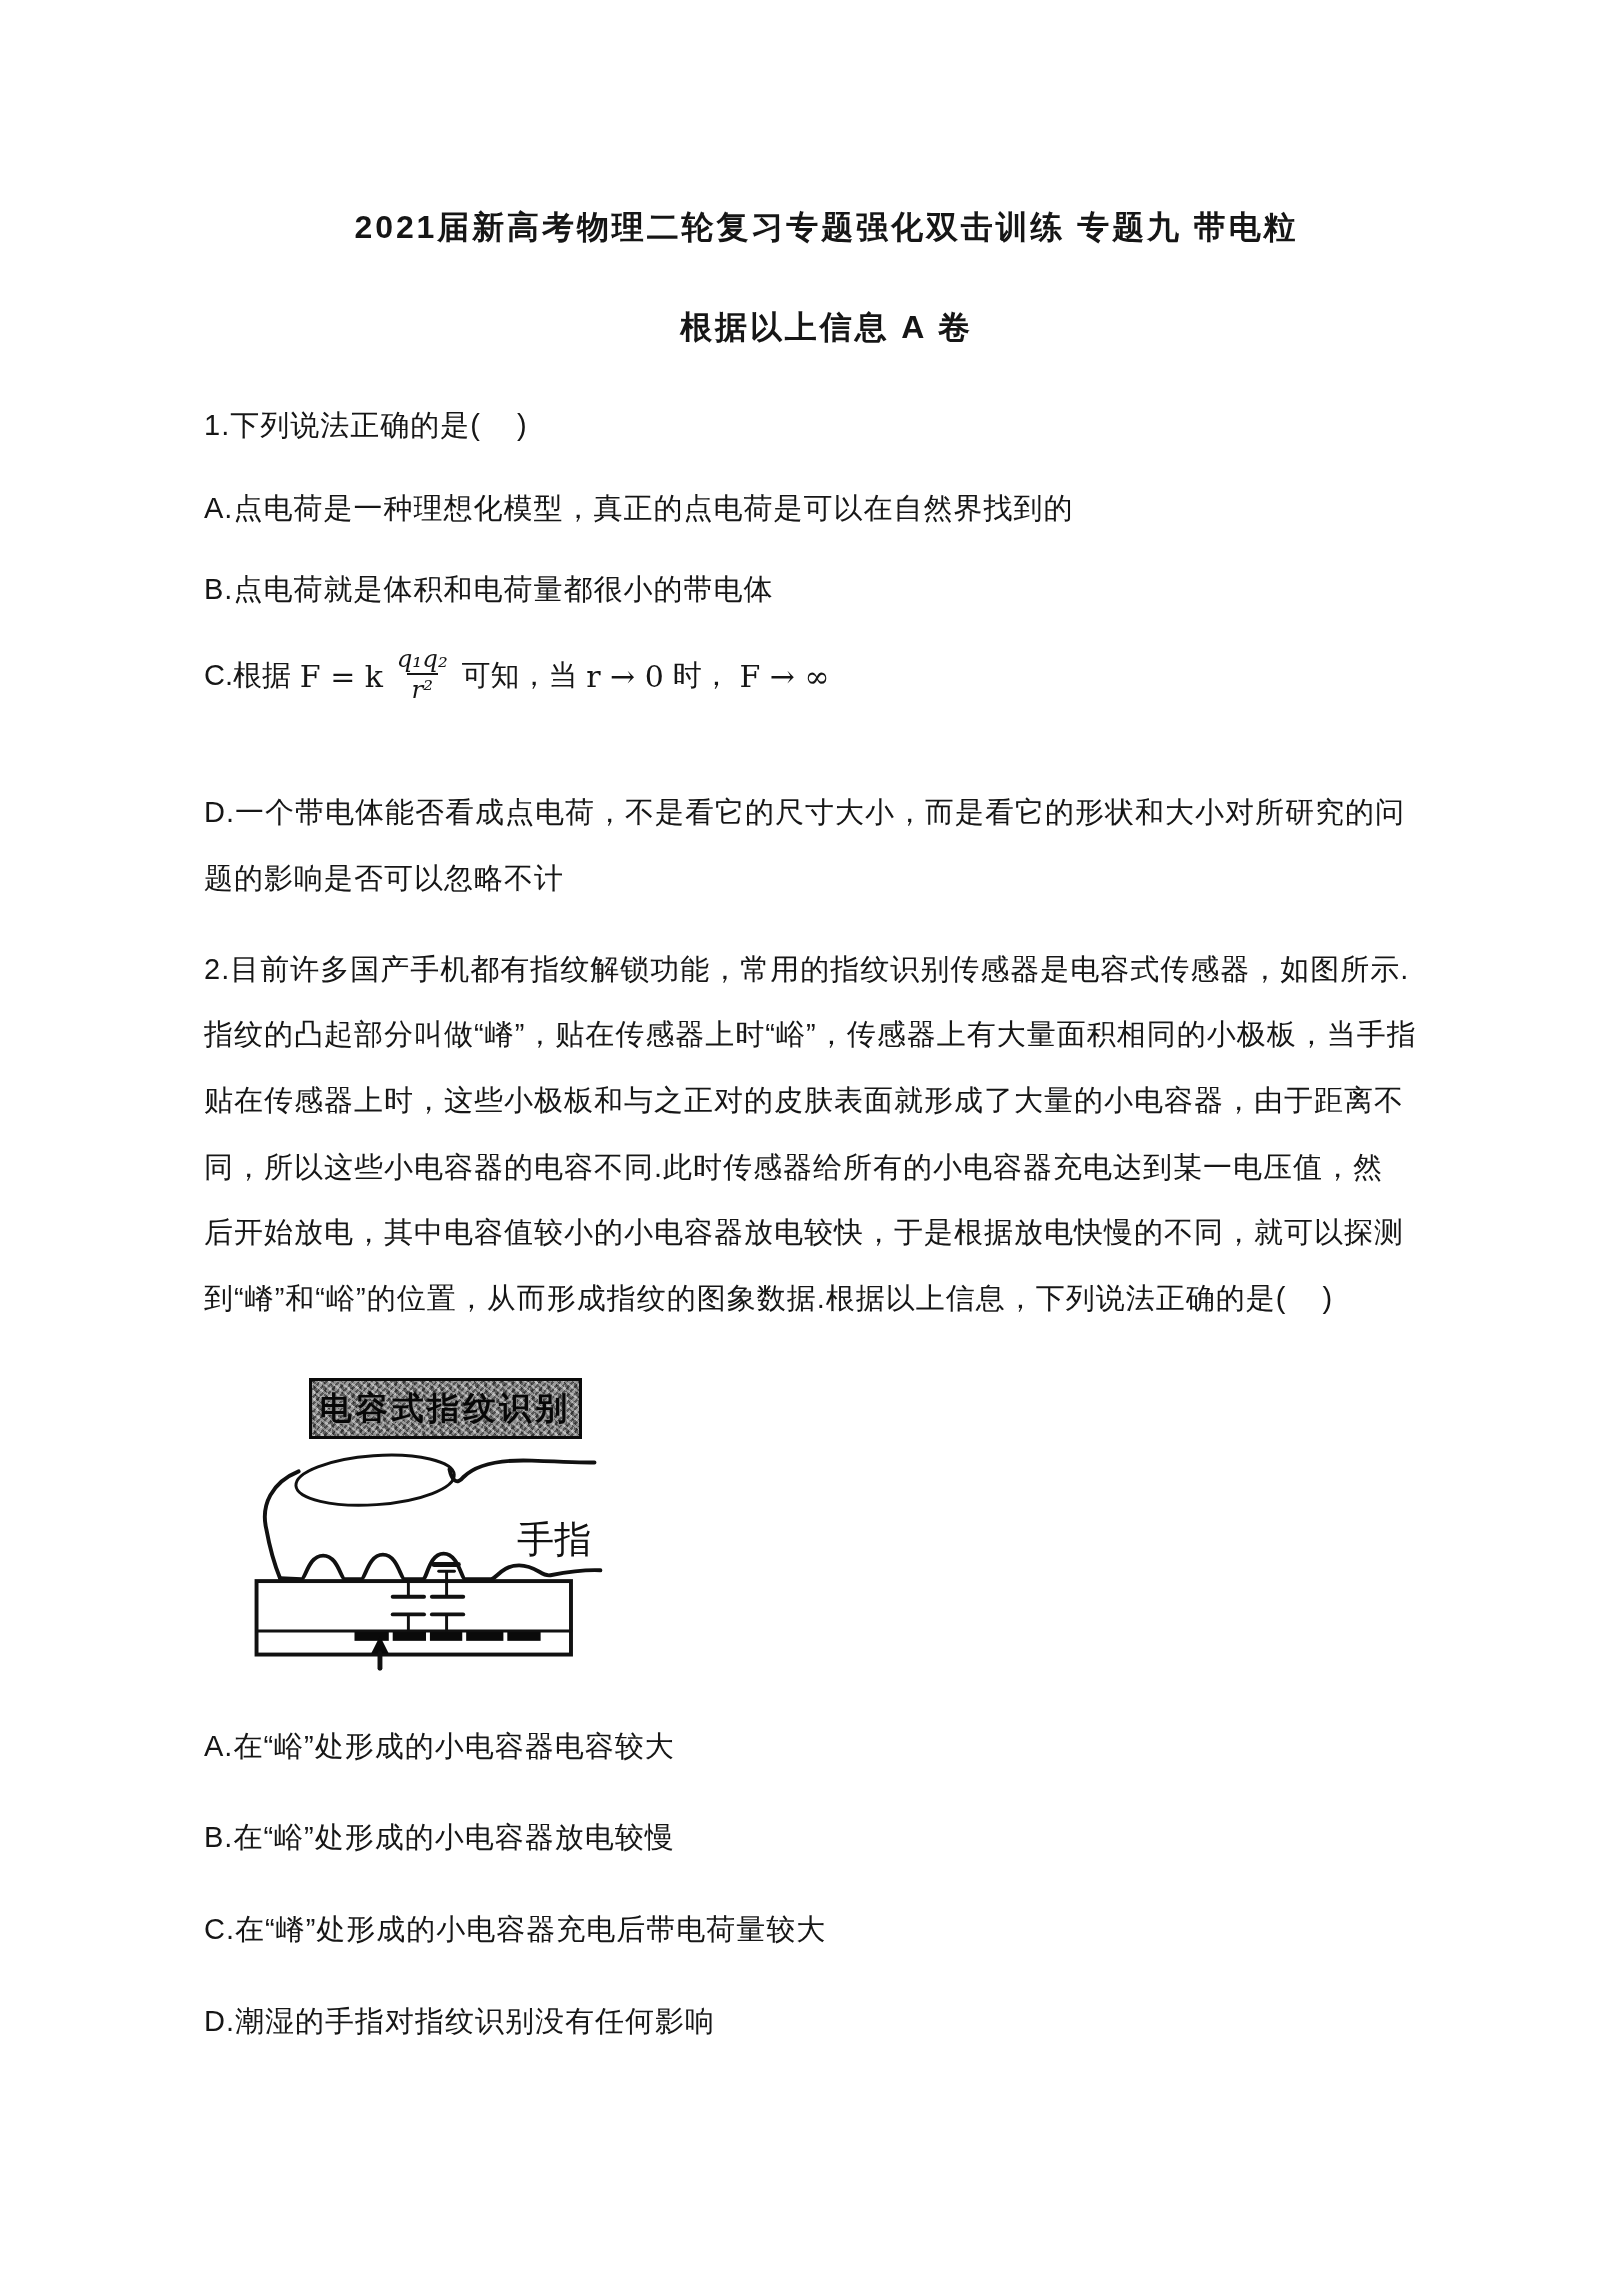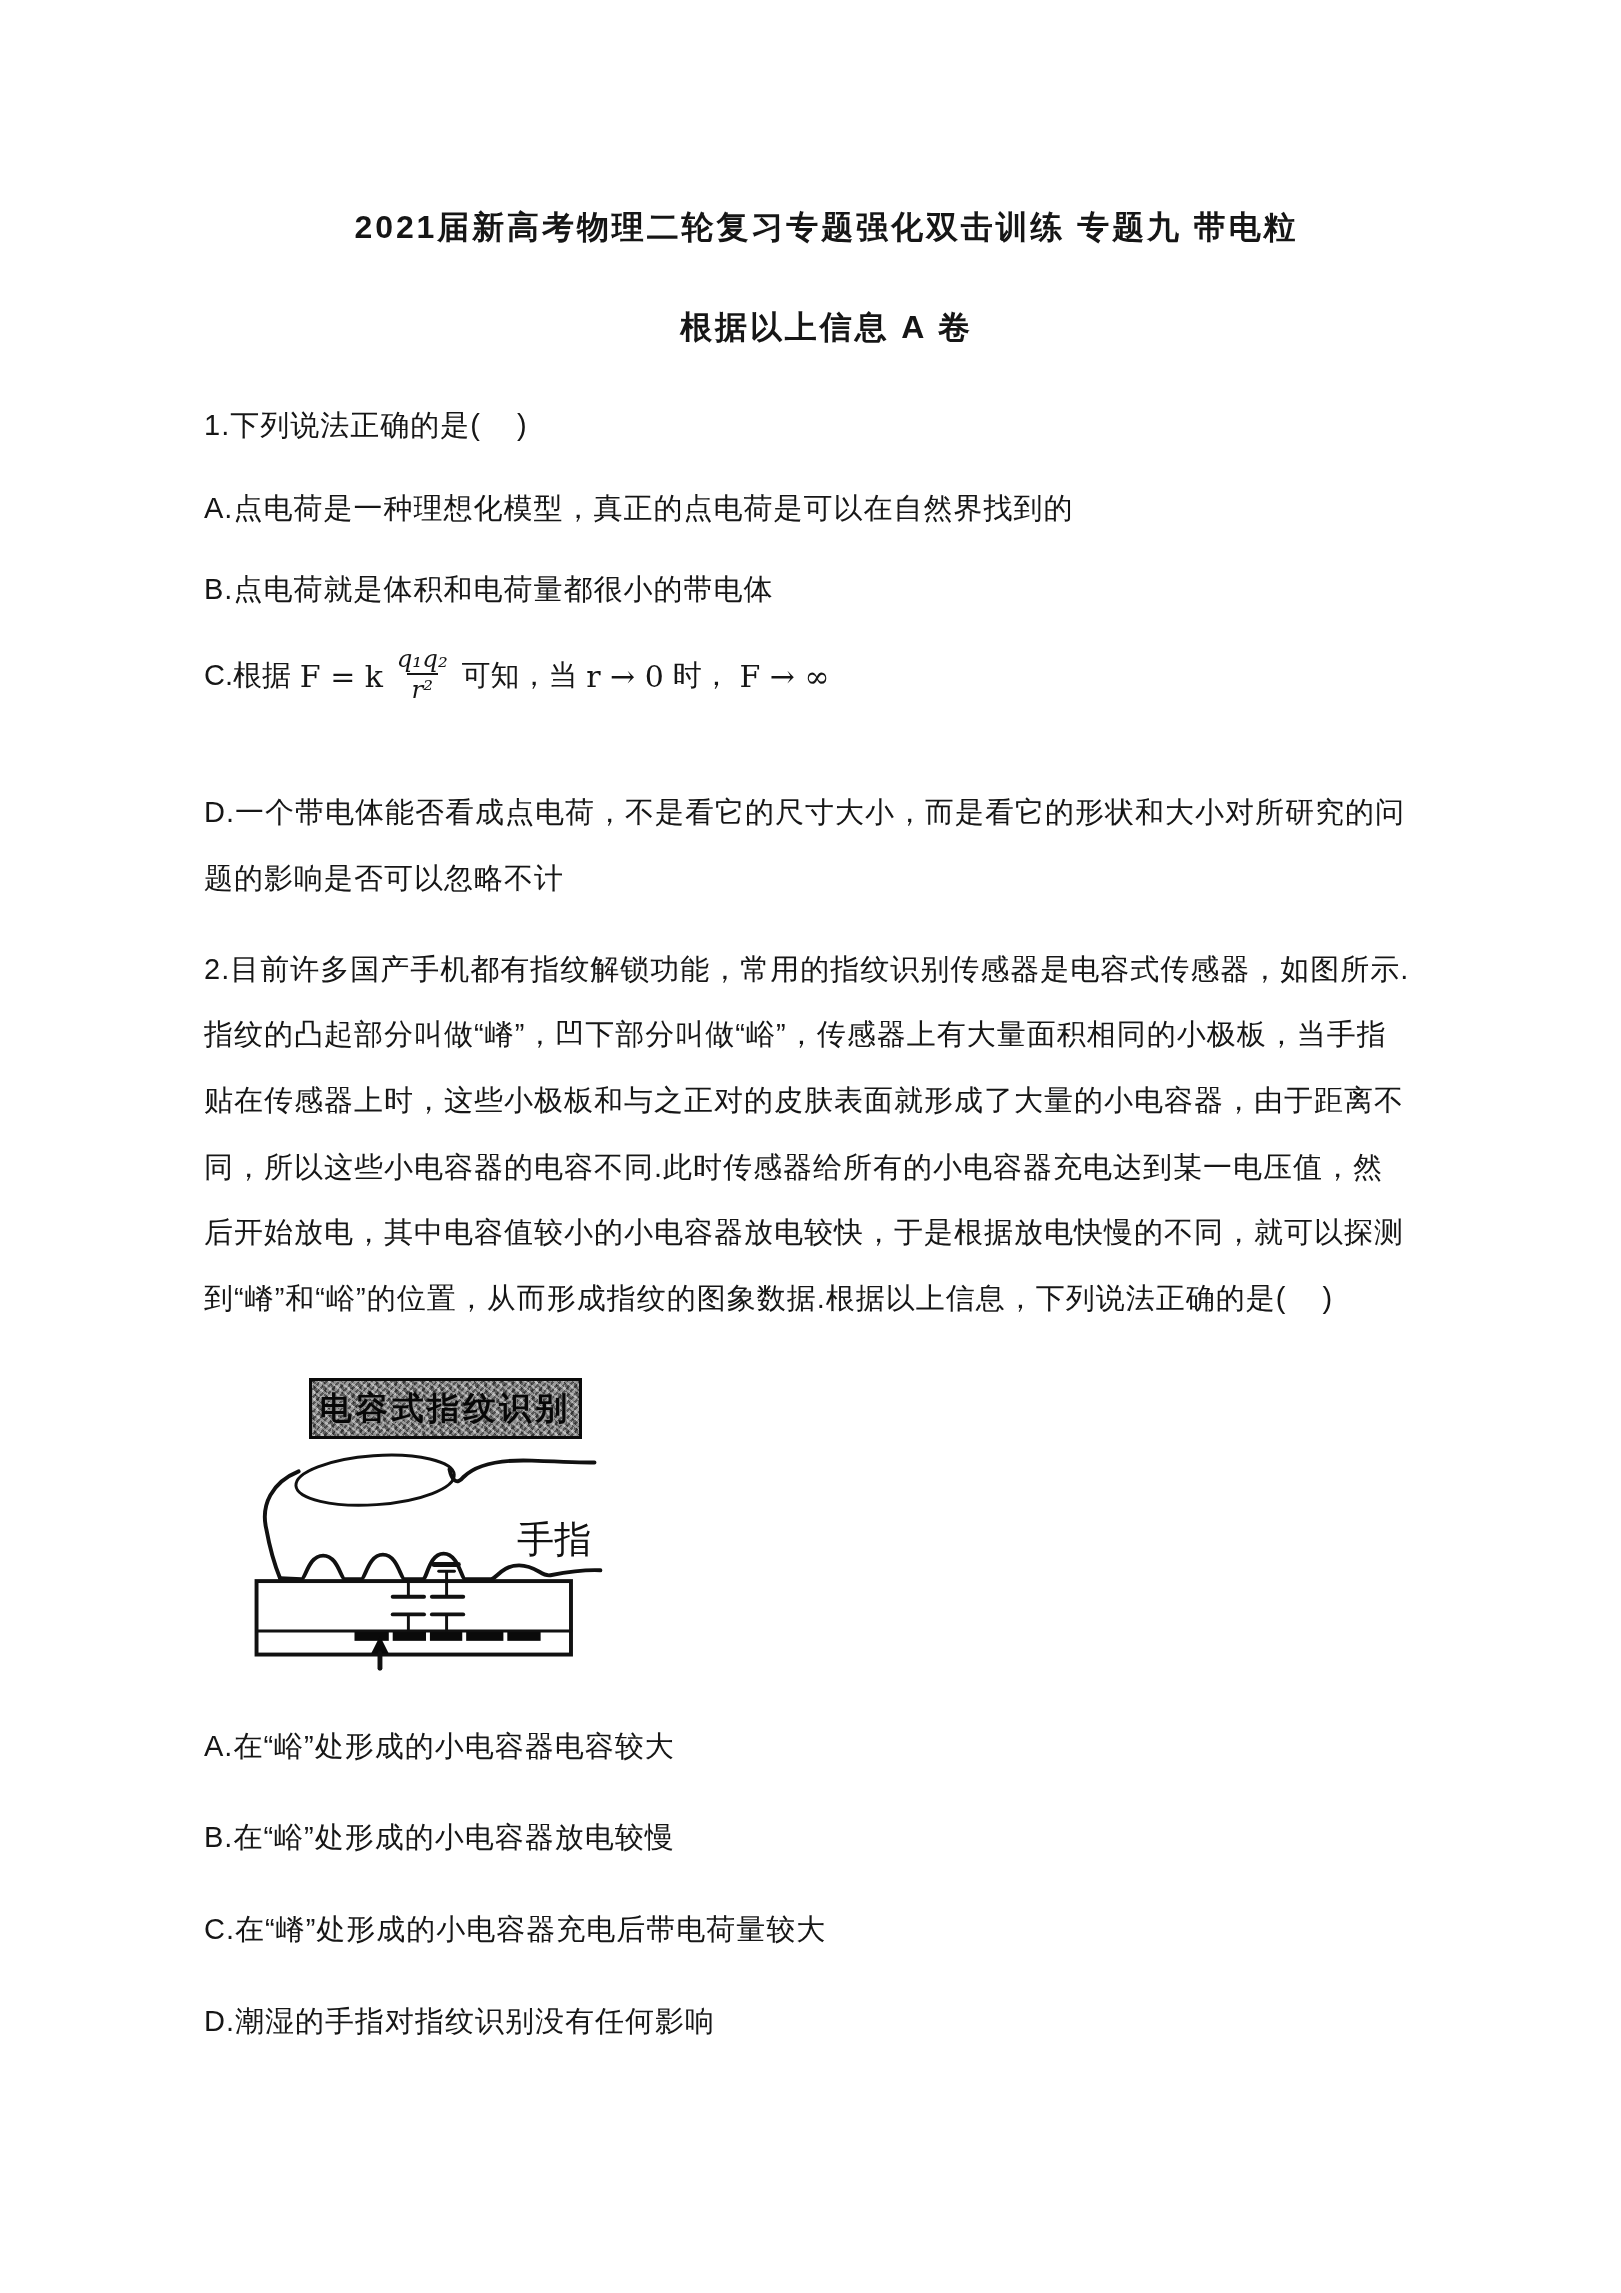--- a/index.html
+++ b/index.html
@@ -104,21 +104,21 @@
     <span>可知，当</span>
     <span class="math">r → 0</span>
     <span>时，</span>
     <span class="math">F → ∞</span>
   </div>
 
   <div class="tline" style="top:793px;">D.一个带电体能否看成点电荷，不是看它的尺寸大小，而是看它的形状和大小对所研究的问</div>
   <div class="tline" style="top:859px;">题的影响是否可以忽略不计</div>
 
   <div class="tline" style="top:950px;">2.目前许多国产手机都有指纹解锁功能，常用的指纹识别传感器是电容式传感器，如图所示.</div>
-  <div class="tline" style="top:1015px;">指纹的凸起部分叫做“嵴”，凹下部分叫做“峪”，传感器上有大量面积相同的小极板，当手指</div>
+  <div class="tline" style="top:1015px;">指纹的凸起部分叫做“嵴”，贴在传感器上时“峪”，传感器上有大量面积相同的小极板，当手指</div>
   <div class="tline" style="top:1081px;">贴在传感器上时，这些小极板和与之正对的皮肤表面就形成了大量的小电容器，由于距离不</div>
   <div class="tline" style="top:1148px;">同，所以这些小电容器的电容不同.此时传感器给所有的小电容器充电达到某一电压值，然</div>
   <div class="tline" style="top:1213px;">后开始放电，其中电容值较小的小电容器放电较快，于是根据放电快慢的不同，就可以探测</div>
   <div class="tline" style="top:1279px;">到“嵴”和“峪”的位置，从而形成指纹的图象数据.根据以上信息，下列说法正确的是(    )</div>
 
   <div class="fig-banner">
     <span>电容式指纹识别</span>
   </div>
 
   <svg class="fig-svg" width="451" height="240" viewBox="230 1470 460 245" fill="none" stroke="#111111" stroke-width="3" stroke-linecap="round">

